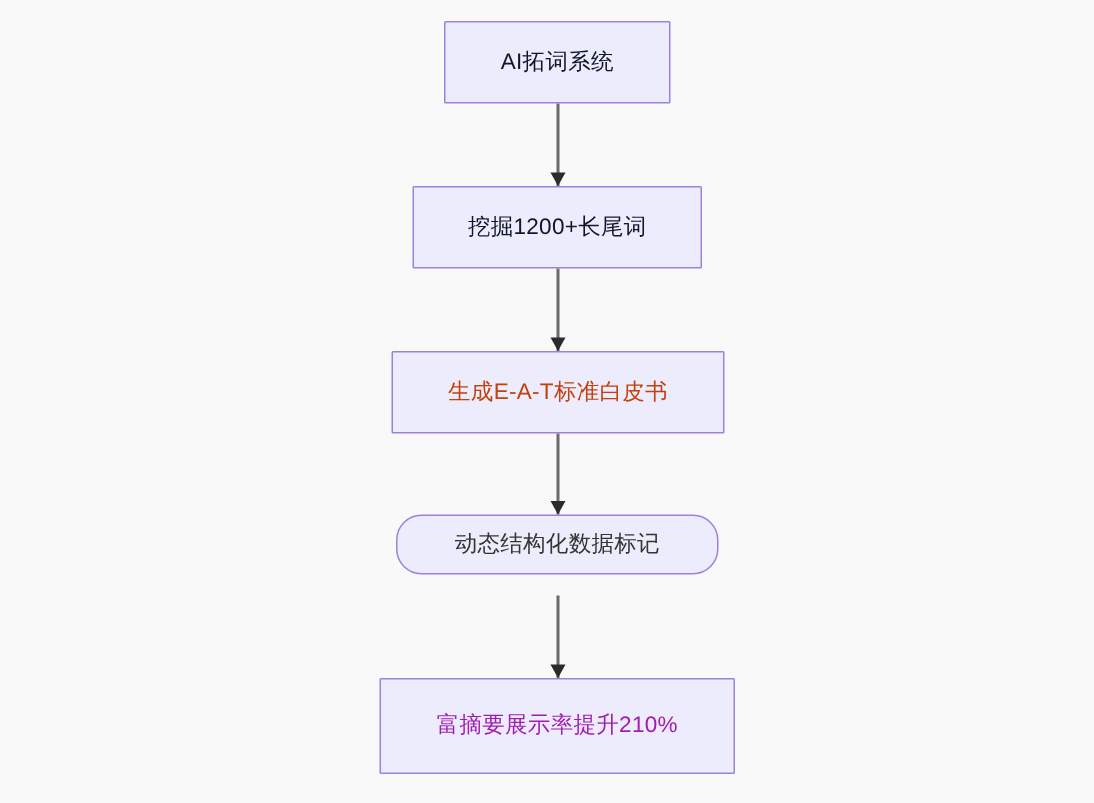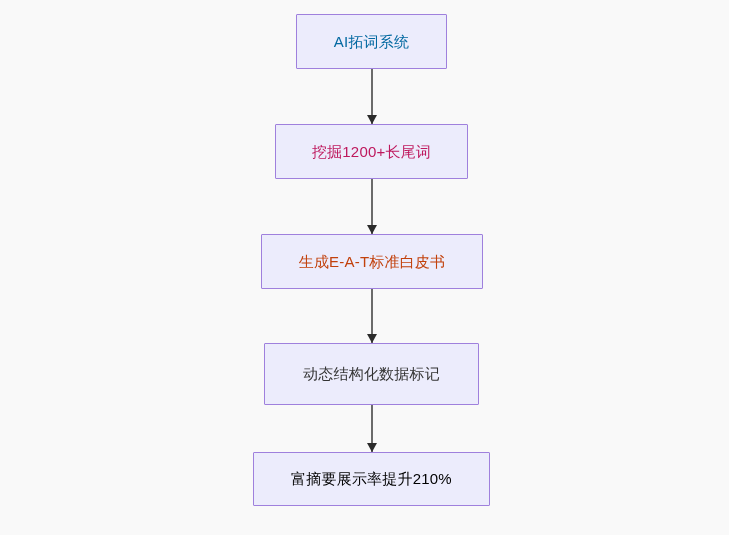--- a/index.html
+++ b/index.html
@@ -77,33 +77,33 @@
   <div class="edge" style="left: 371px; top: 289px; width: 2px; height: 54px;">
     <div class="edge-line" style="height: 54px; background: rgb(107, 107, 107);"></div>
     <div class="edge-head" style="top: 45px; border-top-color: rgb(43, 43, 43);"></div>
   </div>
 
   <div class="edge" style="left: 371px; top: 397px; width: 2px; height: 55px;">
     <div class="edge-line" style="height: 55px; background: rgb(107, 107, 107);"></div>
     <div class="edge-head" style="top: 46px; border-top-color: rgb(43, 43, 43);"></div>
   </div>
 
-  <div class="node" style="left: 296px; top: 14px; width: 151px; height: 55px; background: rgb(236, 236, 252); border-color: rgb(159, 128, 221); color: #0369a1;">
+  <div class="node" style="left: 296px; top: 14px; width: 151px; height: 55px; background: rgb(236, 236, 252); border-color: rgb(159, 128, 221); color: #0f172a;">
     <span class="node-label">AI拓词系统</span>
   </div>
 
-  <div class="node" style="left: 275px; top: 124px; width: 193px; height: 55px; background: rgb(236, 236, 252); border-color: rgb(159, 128, 221); color: #be185d;">
+  <div class="node" style="left: 275px; top: 124px; width: 193px; height: 55px; background: rgb(236, 236, 252); border-color: rgb(159, 128, 221); color: #0f172a;">
     <span class="node-label">挖掘1200+长尾词</span>
   </div>
 
   <div class="node" style="left: 261px; top: 234px; width: 222px; height: 55px; background: rgb(236, 236, 252); border-color: rgb(159, 128, 221); color: #c2410c;">
     <span class="node-label">生成E-A-T标准白皮书</span>
   </div>
 
-  <div class="node" style="left: 264px; top: 343px; width: 215px; height: 62px; background: rgb(236, 236, 252); border-color: rgb(159, 128, 221); color: rgb(51, 51, 51);">
+  <div class="node" style="left: 264px; top: 343px; width: 215px; height: 40px; background: rgb(236, 236, 252); border-color: rgb(159, 128, 221); color: rgb(51, 51, 51); border-radius: 17px;">
     <span class="node-label">动态结构化数据标记</span>
   </div>
 
-  <div class="node" style="left: 253px; top: 452px; width: 237px; height: 54px; background: rgb(236, 236, 252); border-color: rgb(159, 128, 221); color: #000000;">
+  <div class="node" style="left: 253px; top: 452px; width: 237px; height: 64px; background: rgb(236, 236, 252); border-color: rgb(159, 128, 221); color: #a21caf;">
     <span class="node-label">富摘要展示率提升210%</span>
   </div>
 
 </div>
 
 </body></html>

